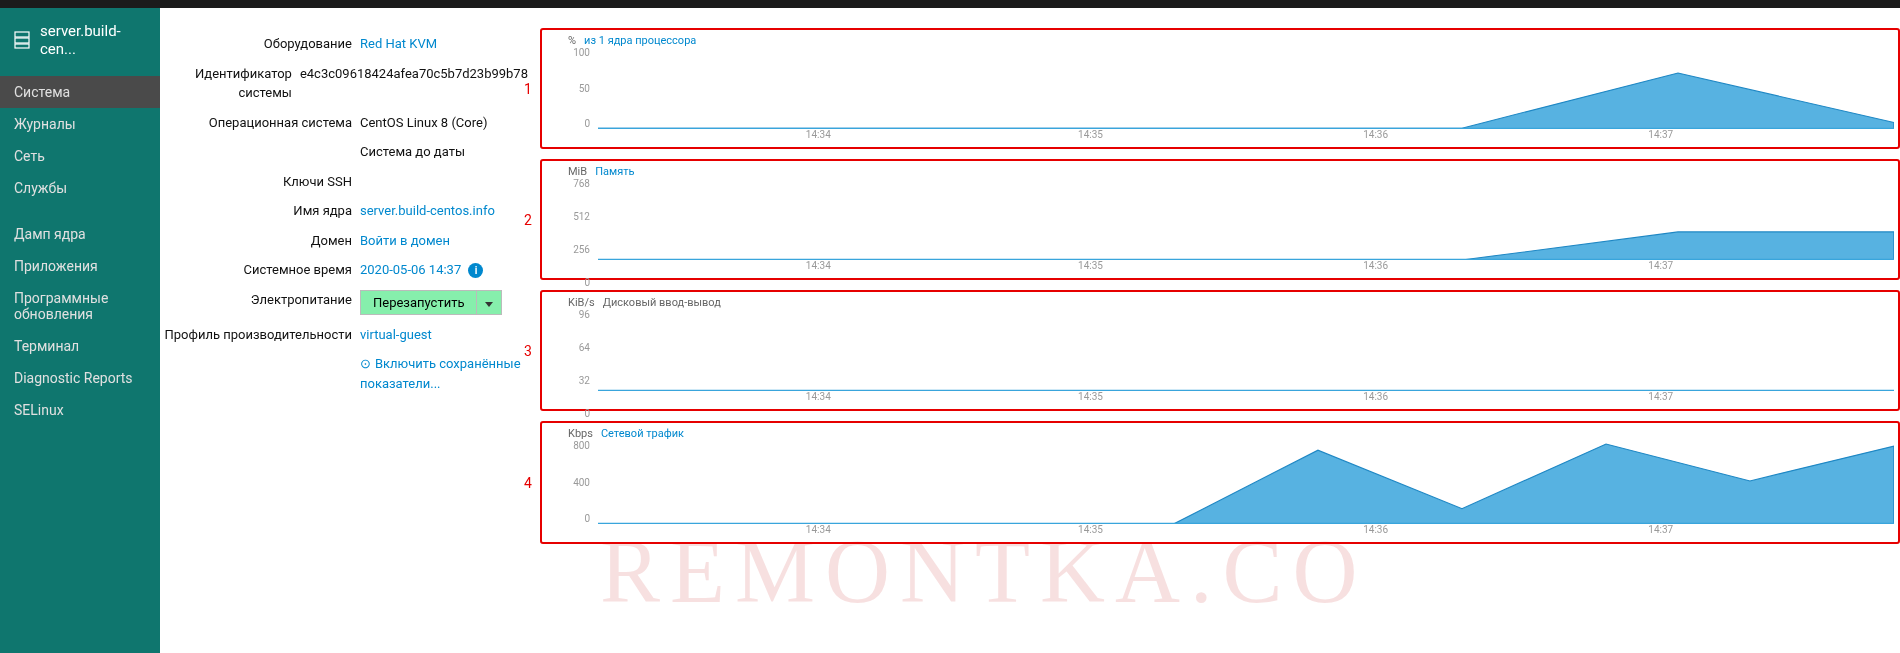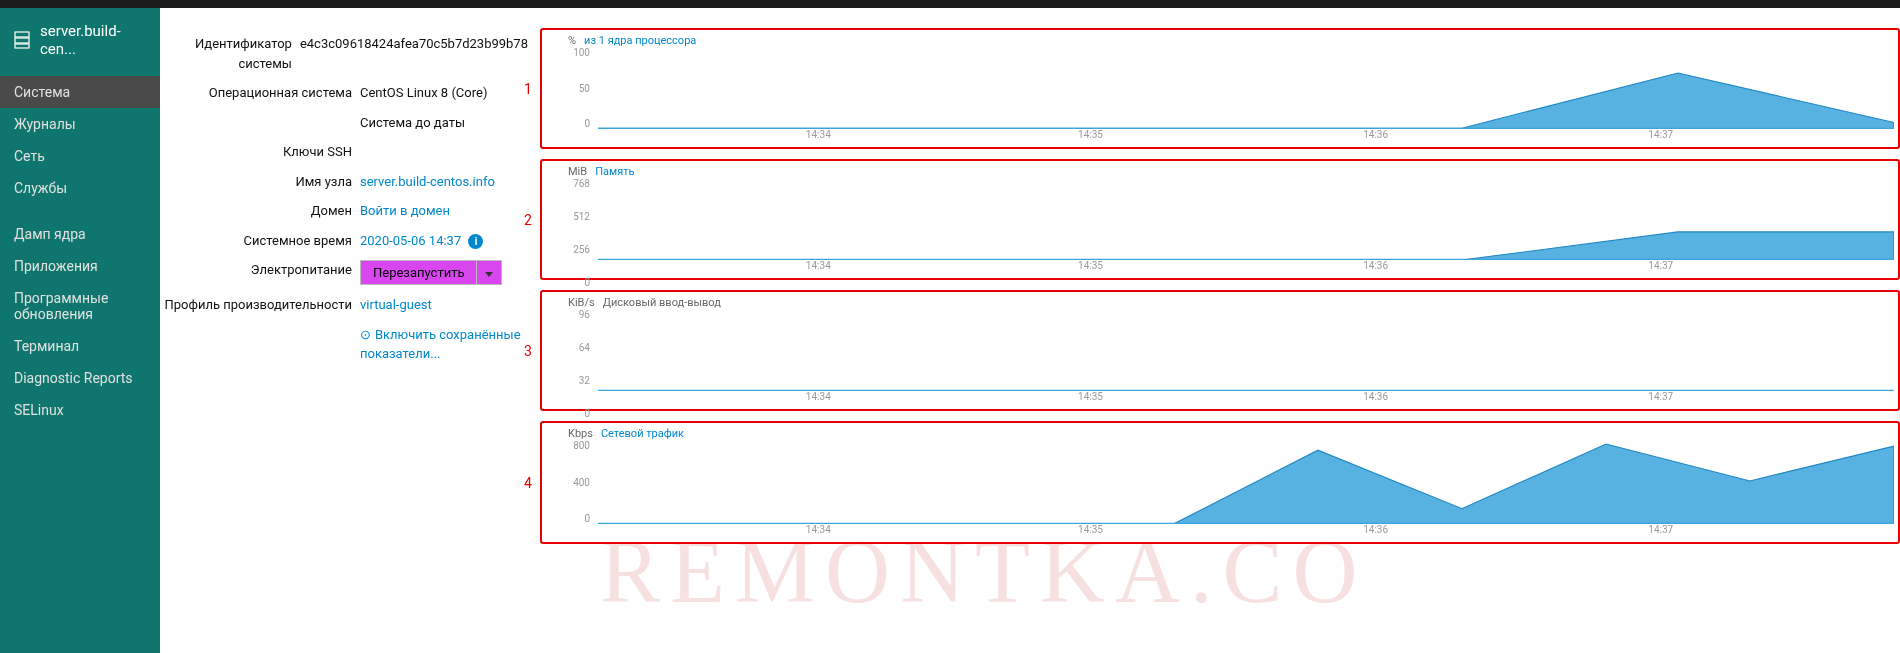--- a/index.html
+++ b/index.html
@@ -14,21 +14,21 @@
 .nav-spacer { height: 14px; }
 
 .main { flex: 1; display: flex; padding: 20px 0 0 0; overflow: hidden; }
 .info-col { width: 380px; padding: 6px 12px 0 0; flex-shrink: 0; }
 .info-row { display: flex; margin-bottom: 10px; font-size: 13px; line-height: 1.5; }
 .info-label { width: 200px; text-align: right; color: #111; padding-right: 8px; }
 .info-value { flex: 1; color: #111; }
 .info-value a, .link { color: #0088ce; text-decoration: none; cursor: pointer; }
 .info-icon { display: inline-flex; align-items: center; justify-content: center; width: 15px; height: 15px; border-radius: 50%; background: #0088ce; color: #fff; font-size: 10px; font-weight: bold; margin-left: 4px; }
 .btn-group { display: inline-flex; }
-.btn { border: 1px solid #bbb; background: #d946ef; padding: 4px 12px; font-size: 13px; cursor: pointer; }
+.btn { border: 1px solid #bbb; background: #86efac; padding: 4px 12px; font-size: 13px; cursor: pointer; }
 .btn-caret { border-left: none; padding: 4px 8px; }
 .caret { display: inline-block; width: 0; height: 0; border-left: 4px solid transparent; border-right: 4px solid transparent; border-top: 5px solid #333; }
 .warn-icon { color: #0088ce; margin-right: 4px; }
 
 .charts-col { flex: 1; padding-right: 0; }
 .chart-wrap { border: 2px solid #e60000; border-radius: 3px; margin-bottom: 10px; position: relative; }
 .chart-num { position: absolute; left: -18px; top: 50%; transform: translateY(-50%); color: #e60000; font-size: 14px; }
 .chart-header { font-size: 11px; color: #666; padding: 4px 8px 0 26px; }
 .chart-header .unit { margin-right: 8px; }
 .chart-header .title-link { color: #0088ce; cursor: pointer; }
@@ -64,36 +64,40 @@
         <div class="nav-item">Программные обновления</div>
         <div class="nav-item">Терминал</div>
         <div class="nav-item">Diagnostic Reports</div>
         <div class="nav-item">SELinux</div>
       </div>
   </div>
 
   <div class="main">
     <div class="info-col" id="info">
         <div class="info-row">
+          <div class="info-label">Оборудование</div>
+          <div class="info-value"><a href="#">Red Hat KVM</a></div>
+        </div>
+        <div class="info-row">
           <div class="info-label">Идентификатор системы</div>
           <div class="info-value">e4c3c09618424afea70c5b7d23b99b78</div>
         </div>
         <div class="info-row">
           <div class="info-label">Операционная система</div>
           <div class="info-value">CentOS Linux 8 (Core)</div>
         </div>
         <div class="info-row">
           <div class="info-label"></div>
           <div class="info-value">Система до даты</div>
         </div>
         <div class="info-row">
           <div class="info-label">Ключи SSH</div>
         </div>
         <div class="info-row">
-          <div class="info-label">Имя узла</div>
+          <div class="info-label">Имя ядра</div>
           <div class="info-value"><a href="#">server.build-centos.info</a></div>
         </div>
         <div class="info-row">
           <div class="info-label">Домен</div>
           <div class="info-value"><a href="#">Войти в домен</a></div>
         </div>
         <div class="info-row">
           <div class="info-label">Системное время</div>
           <div class="info-value"><a href="#">2020-05-06 14:37</a> <span class="info-icon">i</span></div>
         </div>

